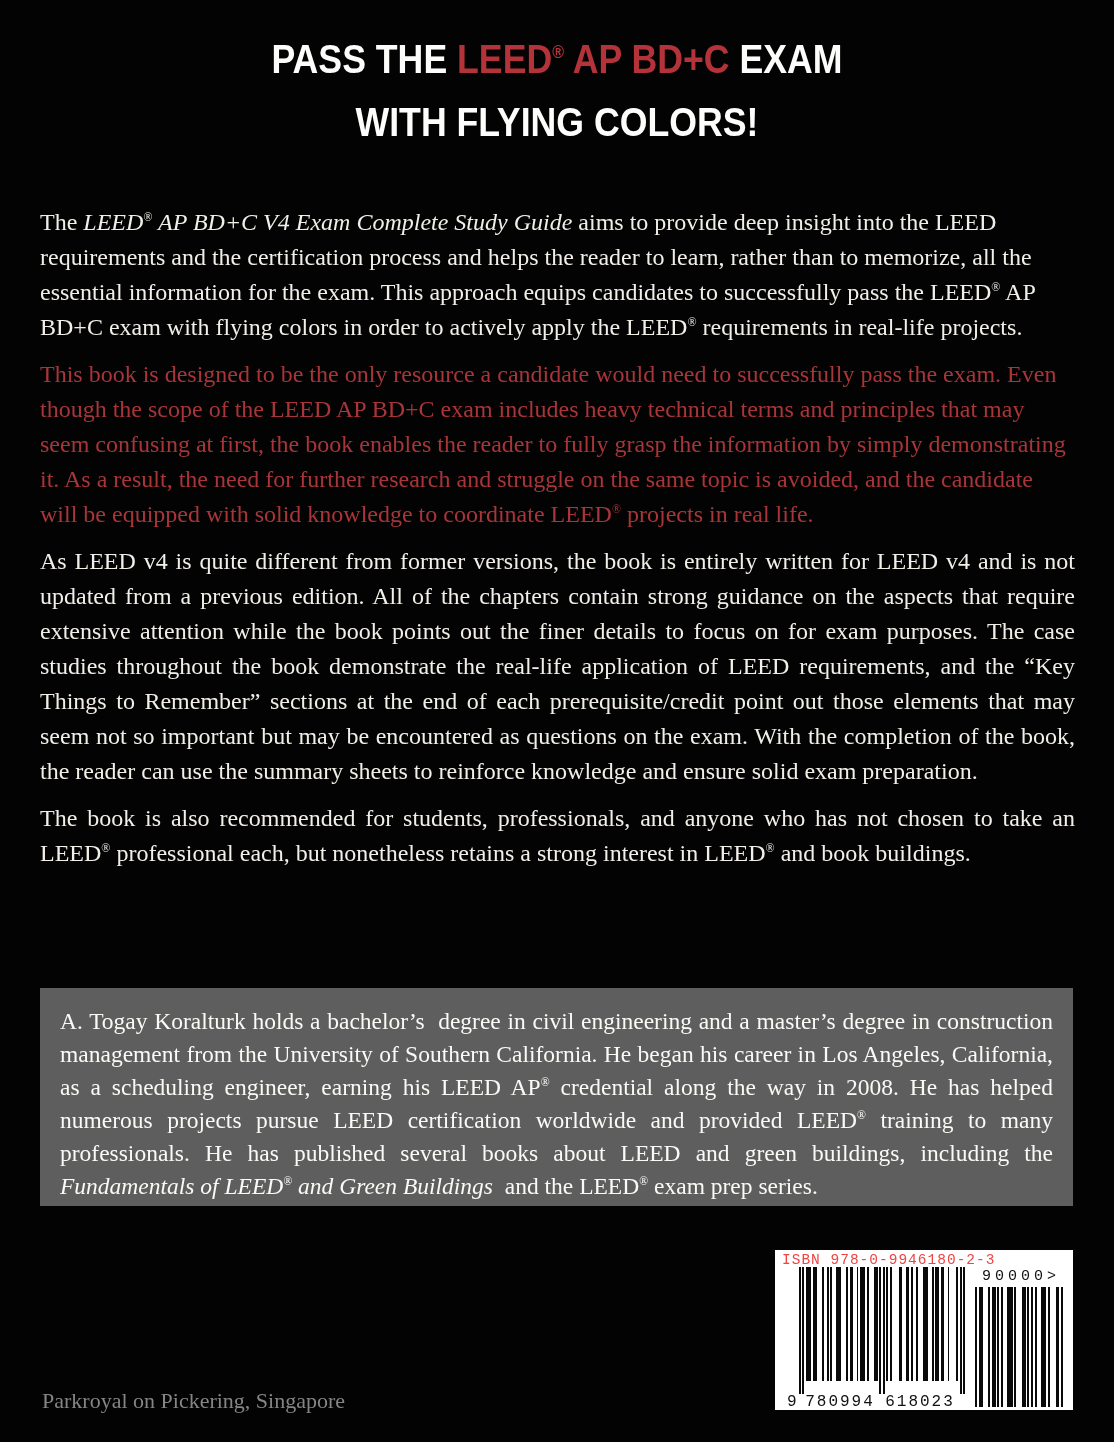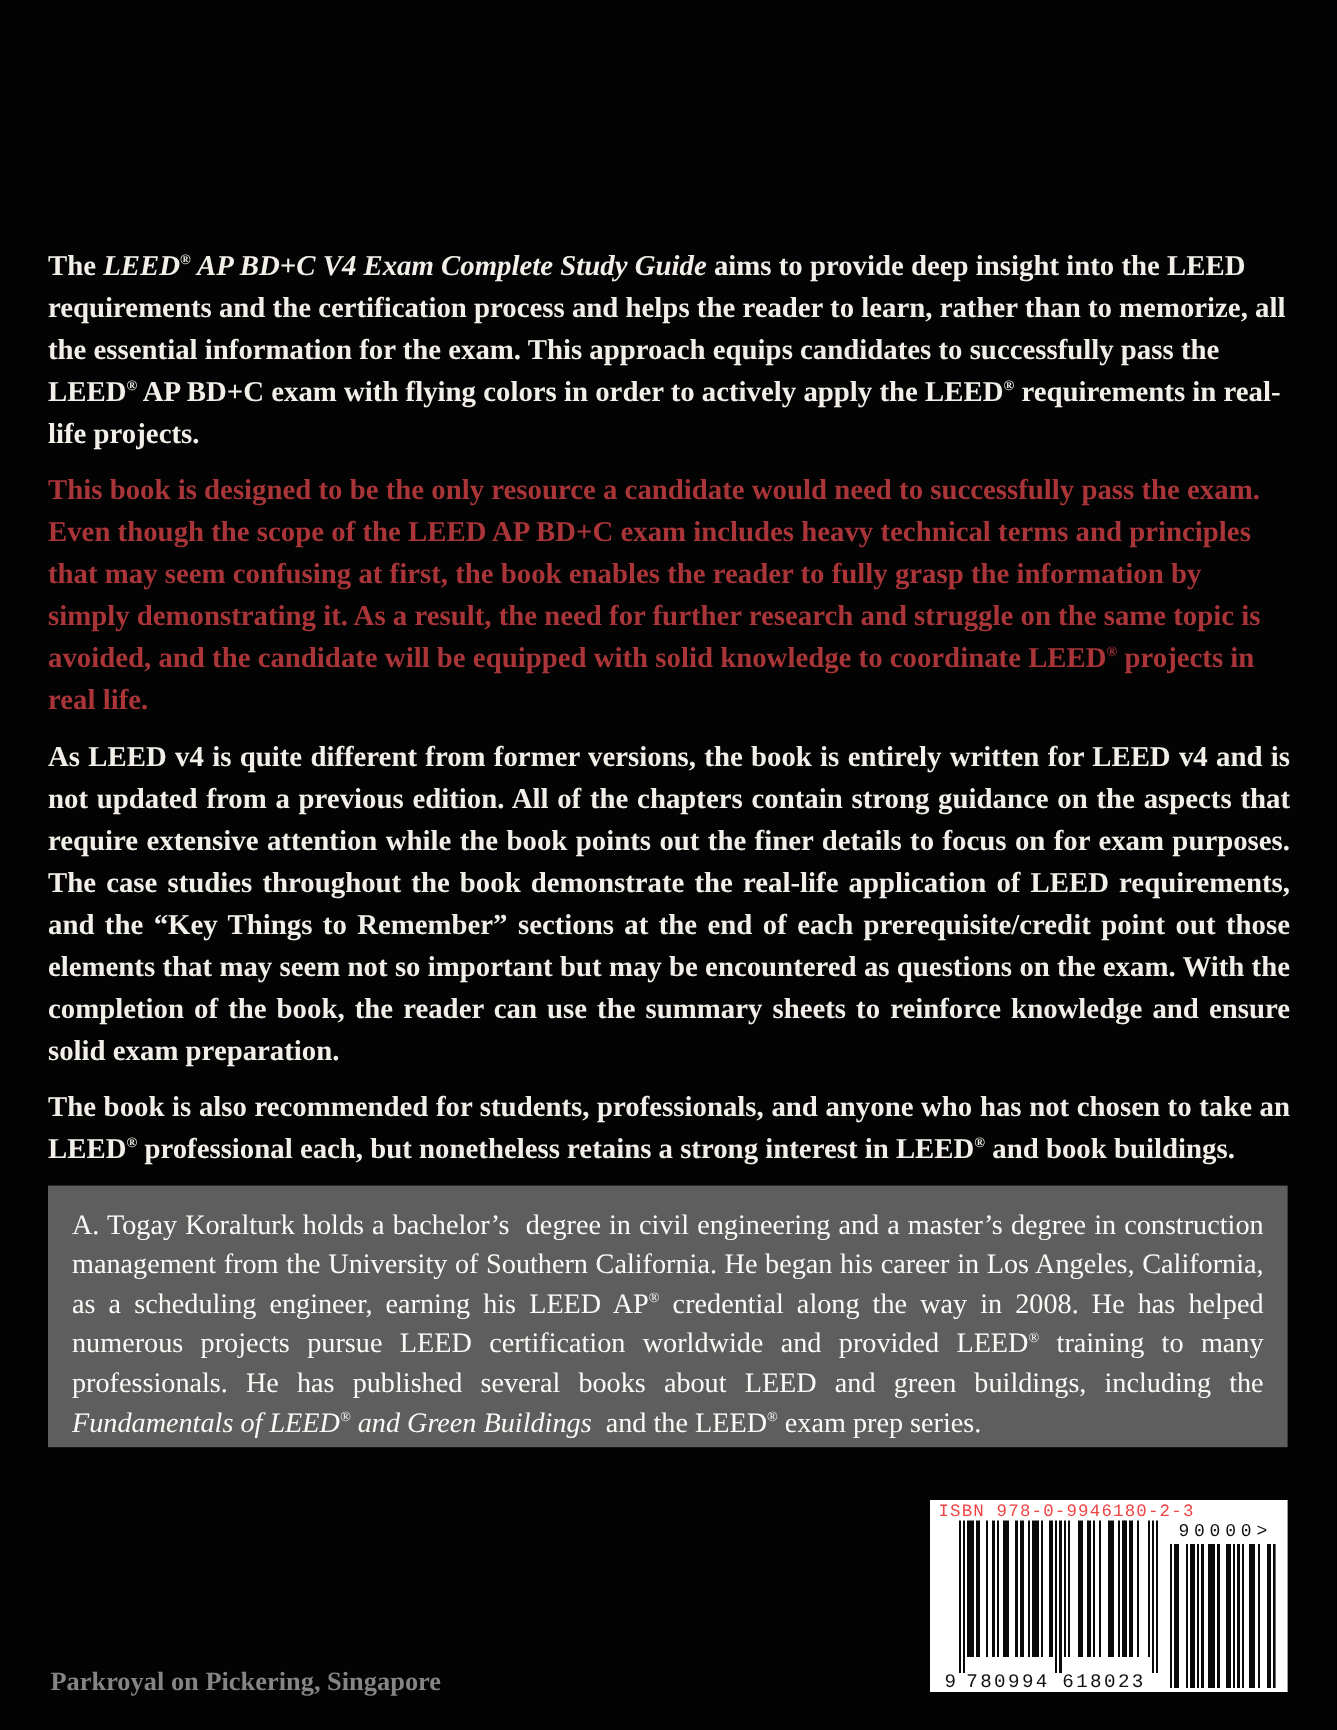--- a/index.html
+++ b/index.html
@@ -32,21 +32,21 @@
   }
   .title .tline{transform:scaleX(0.87);transform-origin:50% 50%;white-space:nowrap;}
   .title .red{color:var(--title-red);}
   .title sup{font-size:45%;vertical-align:super;line-height:0;}
   
   .copy{
     position:absolute;top:205px;left:40px;width:1035px;
     font-size:24px;line-height:35px;
     text-align:left;
   }
-  .copy p{margin:0 0 12px 0;font-weight:bold;}
+  .copy p{margin:0 0 12px 0;}
   .copy p.justify{text-align:justify;}
   .copy p.red{color:var(--body-red);}
   .copy sup{font-size:50%;vertical-align:super;line-height:0;}
   .it{font-style:italic;}
   
   .bio-box{
     position:absolute;top:988px;left:40px;width:1033px;height:218px;
     background:var(--bio-box-bg);
     padding:17px 20px;
   }
@@ -69,28 +69,32 @@
   .bc-main{position:absolute;left:12px;top:17px;width:178px;height:140px;}
   .bc-addon{position:absolute;left:200px;top:17px;width:88px;height:140px;}
   .bc-text{font-family:"Liberation Mono", monospace;fill:#111;}
   
   .credit1{
     position:absolute;left:42px;top:1350px;
     font-size:27px;color:var(--credit-gray);
   }
   .credit2{
     position:absolute;left:42px;top:1388px;
-    font-size:22px;color:#858585;font-weight:bold;
+    font-size:22px;color:#858585;font-weight:normal;
   }
 </style>
 </head>
 <body>
 
 <div class="cover">
 
+  <div class="title">
+    <div class="tline"><span>PASS THE </span><span class="red">LEED</span><sup class="red">®</sup><span class="red"> AP BD+C</span><span> EXAM</span></div>
+    <div class="tline"><span>WITH FLYING COLORS!</span></div>
+  </div>
 
   <div class="copy">
     <p><span>The </span><span class="it">LEED</span><sup class="it">®</sup><span class="it"> AP BD+C V4 Exam Complete Study Guide</span><span> aims to provide deep insight into the LEED requirements and the certification process and helps the reader to learn, rather than to memorize, all the essential information for the exam. This approach equips candidates to successfully pass the LEED</span><sup>®</sup><span> AP BD+C exam with flying colors in order to actively apply the LEED</span><sup>®</sup><span> requirements in real-life projects.</span></p>
     <p class="red"><span>This book is designed to be the only resource a candidate would need to successfully pass the exam. Even though the scope of the LEED AP BD+C exam includes heavy technical terms and principles that may seem confusing at first, the book enables the reader to fully grasp the information by simply demonstrating it. As a result, the need for further research and struggle on the same topic is avoided, and the candidate will be equipped with solid knowledge to coordinate LEED</span><sup>®</sup><span> projects in real life.</span></p>
     <p class="justify"><span>As LEED v4 is quite different from former versions, the book is entirely written for LEED v4 and is not updated from a previous edition. All of the chapters contain strong guidance on the aspects that require extensive attention while the book points out the finer details to focus on for exam purposes. The case studies throughout the book demonstrate the real-life application of LEED requirements, and the “Key Things to Remember” sections at the end of each prerequisite/credit point out those elements that may seem not so important but may be encountered as questions on the exam. With the completion of the book, the reader can use the summary sheets to reinforce knowledge and ensure solid exam preparation.</span></p>
     <p class="justify"><span>The book is also recommended for students, professionals, and anyone who has not chosen to take an LEED</span><sup>®</sup><span> professional each, but nonetheless retains a strong interest in LEED</span><sup>®</sup><span> and book buildings.</span></p>
   </div>
 
   <div class="bio-box">
     <div class="bio"><span>A. Togay Koralturk holds a bachelor’s&nbsp; degree in civil engineering and a master’s degree in construction management from the University of Southern California. He began his career in Los Angeles, California, as a scheduling engineer, earning his LEED AP</span><sup>®</sup><span> credential along the way in 2008. He has helped numerous projects pursue LEED certification worldwide and provided LEED</span><sup>®</sup><span> training to many professionals. He has published several books about LEED and green buildings, including the </span><span class="it">Fundamentals of LEED</span><sup class="it">®</sup><span class="it"> and Green Buildings</span><span>&nbsp; and the LEED</span><sup>®</sup><span> exam prep series.</span></div>

